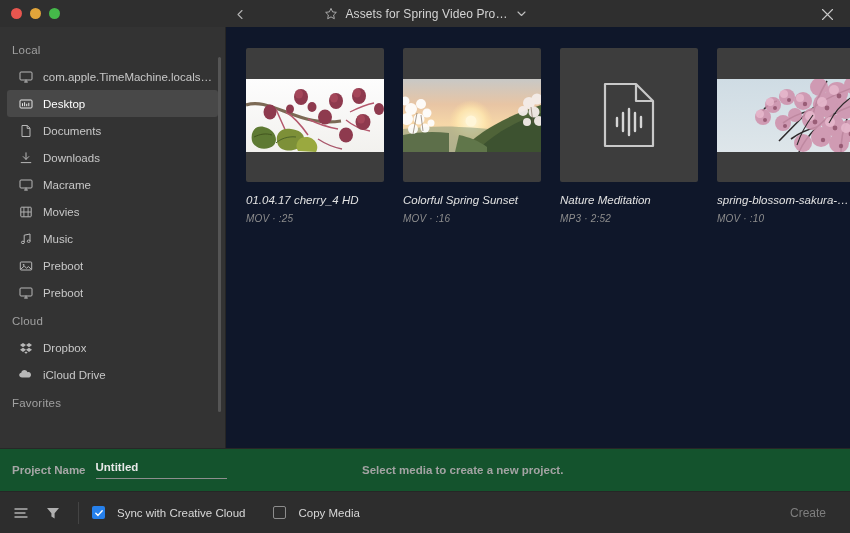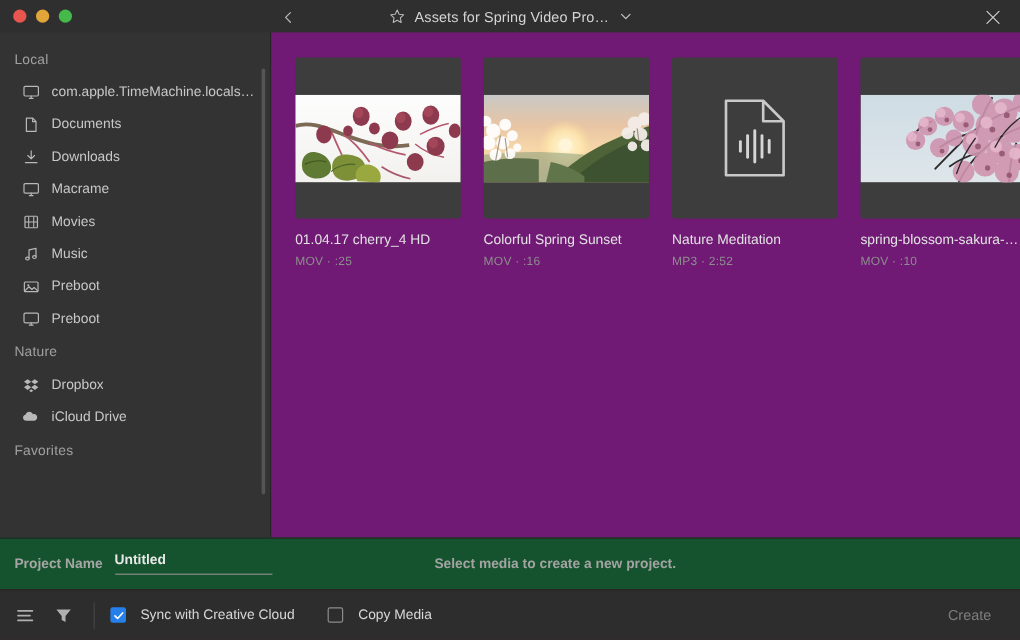--- a/index.html
+++ b/index.html
@@ -119,23 +119,24 @@
     position: absolute;
     right: 4px; top: 30px;
     width: 3px; height: 355px;
     background: #555555;
     border-radius: 2px;
   }
 
   
   .content {
     flex: 1 1 auto;
-    background: #701a75;
+    background: #0f172a;
     position: relative;
     overflow: hidden;
+    font-style: italic;
   }
   .grid {
     display: flex;
     padding: 21px 0 0 20px;
     gap: 19px;
   }
   .card { width: 138px; }
   .thumb {
     width: 138px; height: 134px;
     background: #3d3d3d;
@@ -288,20 +289,29 @@
         <div class="nav-item">
           <span class="nav-icon">
             <svg width="14" height="14" viewBox="0 0 14 14" fill="none">
               <rect x="1" y="2" width="12" height="8" rx="1" stroke="currentColor" stroke-width="1"></rect>
               <path d="M5.5 12 H8.5 M7 10 V12" stroke="currentColor" stroke-width="1" stroke-linecap="round"></path>
             </svg>
           </span>
           <span class="nav-label">com.apple.TimeMachine.localsnapshots</span>
         </div>
 
+        <div class="nav-item selected">
+          <span class="nav-icon">
+            <svg width="14" height="14" viewBox="0 0 14 14" fill="none">
+              <rect x="1" y="3" width="12" height="8" rx="1" stroke="currentColor" stroke-width="1"></rect>
+              <path d="M3.5 8.8 V6.6 M5.6 8.8 V5.6 M7.7 8.8 V7.2 M9.8 8.8 V6.2" stroke="currentColor" stroke-width="1" stroke-linecap="round"></path>
+            </svg>
+          </span>
+          <span class="nav-label">Desktop</span>
+        </div>
 
         <div class="nav-item">
           <span class="nav-icon">
             <svg width="14" height="14" viewBox="0 0 14 14" fill="none">
               <path d="M3 1.5 H8.3 L11 4.2 V12.5 H3 Z" stroke="currentColor" stroke-width="1" stroke-linejoin="round"></path>
               <path d="M8.2 1.6 V4.4 H11" stroke="currentColor" stroke-width="1" stroke-linejoin="round"></path>
             </svg>
           </span>
           <span class="nav-label">Documents</span>
         </div>
@@ -361,21 +371,21 @@
         <div class="nav-item">
           <span class="nav-icon">
             <svg width="14" height="14" viewBox="0 0 14 14" fill="none">
               <rect x="1" y="2" width="12" height="8" rx="1" stroke="currentColor" stroke-width="1"></rect>
               <path d="M5.5 12 H8.5 M7 10 V12" stroke="currentColor" stroke-width="1" stroke-linecap="round"></path>
             </svg>
           </span>
           <span class="nav-label">Preboot</span>
         </div>
 
-        <div class="section-label">Nature</div>
+        <div class="section-label">Cloud</div>
 
 
         <div class="nav-item">
           <span class="nav-icon">
             <svg width="14" height="14" viewBox="0 0 14 14" fill="currentColor">
               <path d="M4 2 L7 4.1 L4 6.2 L1 4.1 Z"></path>
               <path d="M10 2 L13 4.1 L10 6.2 L7 4.1 Z"></path>
               <path d="M4 6.7 L7 8.8 L4 10.9 L1 8.8 Z"></path>
               <path d="M10 6.7 L13 8.8 L10 10.9 L7 8.8 Z"></path>
               <path d="M5.3 11.6 L7 10.4 L8.7 11.6 L7 12.8 Z"></path>

